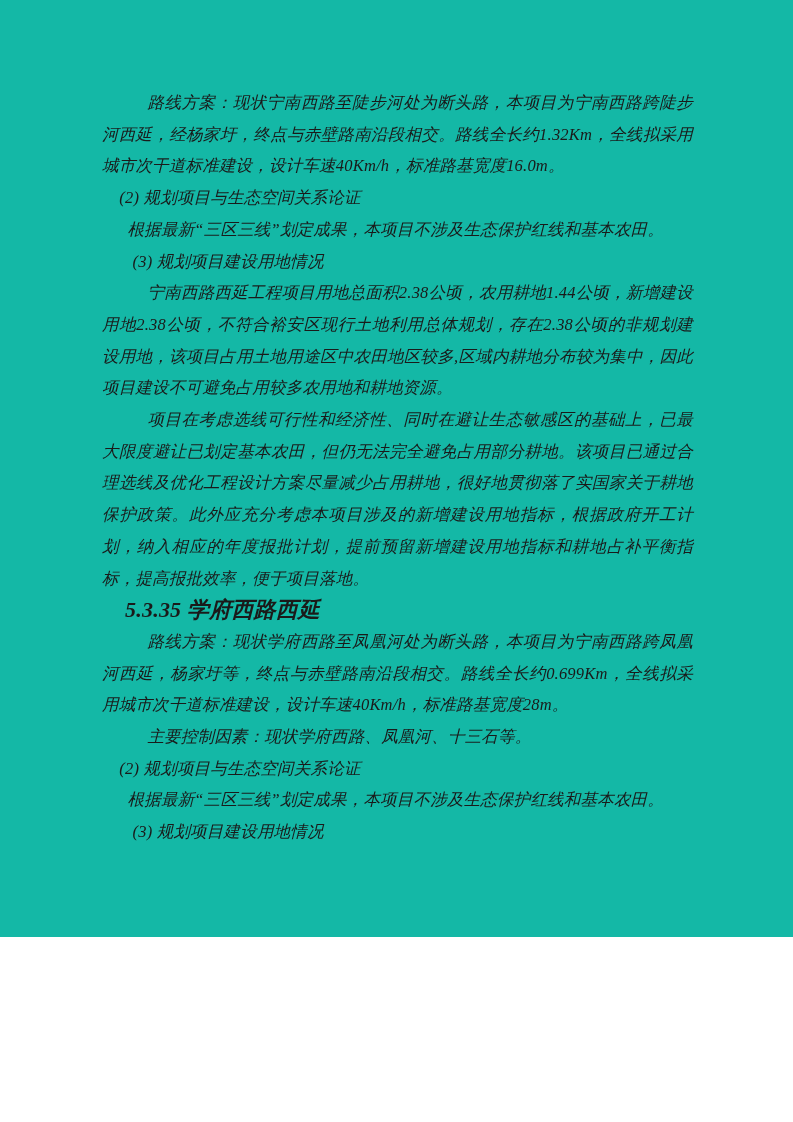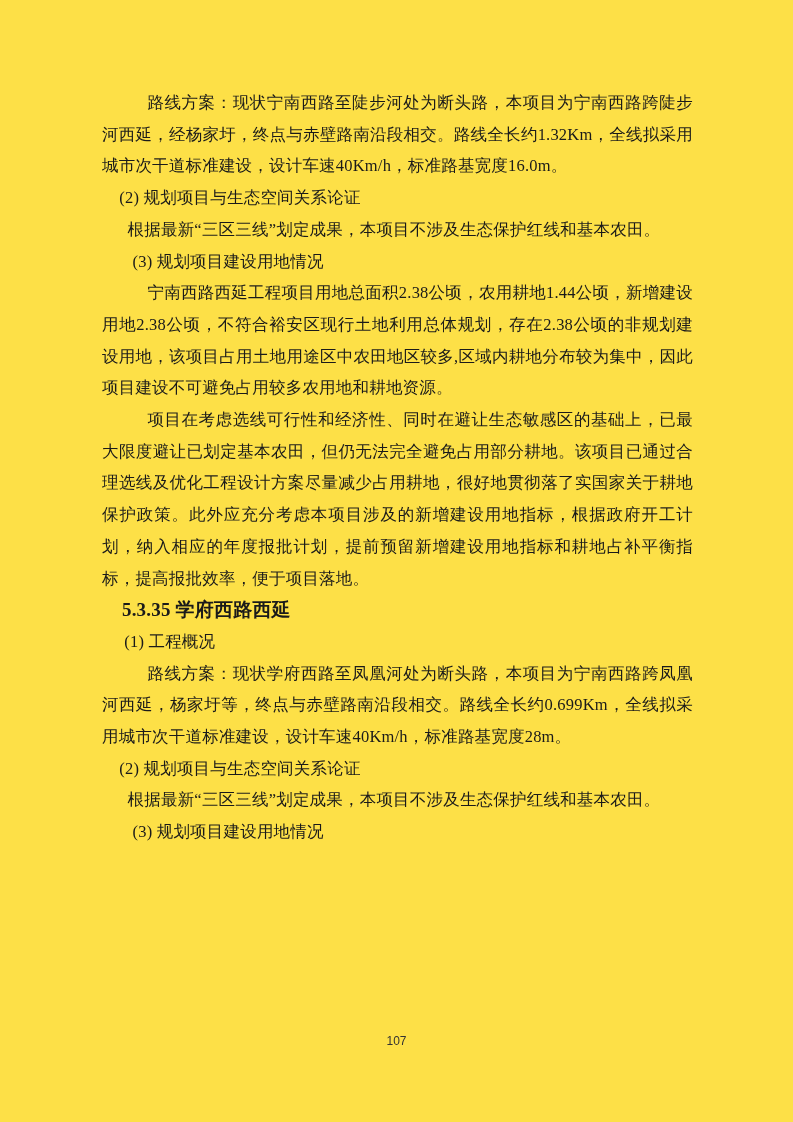--- a/index.html
+++ b/index.html
@@ -3,42 +3,43 @@
 <meta charset="utf-8">
 <style>
   html, body {
     margin: 0;
     padding: 0;
     background: #ffffff;
   }
   .page {
     position: relative;
     width: 793px;
-    height: 1122px;
-    background: #fde047;
+    height: 937px;
+    background: #14b8a6;
     overflow: hidden;
     font-family: "Liberation Serif", "DejaVu Serif", serif;
     color: #1a1a1a;
+    font-style: italic;
   }
   .content {
     position: absolute;
     left: 102px;
     top: 87px;
     width: 591px;
     font-size: 16.5px;
     line-height: 31.7px;
     text-align: justify;
     letter-spacing: 0.2px;
   }
   .content p, .content h3 {
     margin: 0;
     padding: 0;
   }
   .content h3 {
-    font-size: 19px;
+    font-size: 22px;
     font-weight: bold;
     text-indent: 1.05em;
     line-height: 31.7px;
   }
   .ind-para   { text-indent: 2.75em; }  
   .ind-item1  { text-indent: 1.35em; }  
   .ind-item2  { text-indent: 1.05em; }  
   .ind-genju  { text-indent: 1.55em; }  
   .ind-item3  { text-indent: 1.85em; }  
   .mt-14 { margin-top: 14px; }
@@ -69,24 +70,24 @@
     <p class="ind-genju">根据最新“三区三线”划定成果，本项目不涉及生态保护红线和基本农田。</p>
 
     <p class="ind-item3 mt-10">(3) 规划项目建设用地情况</p>
 
     <p class="ind-para mt-10">宁南西路西延工程项目用地总面积2.38公顷，农用耕地1.44公顷，新增建设用地2.38公顷，不符合裕安区现行土地利用总体规划，存在2.38公顷的非规划建设用地，该项目占用土地用途区中农田地区较多,区域内耕地分布较为集中，因此项目建设不可避免占用较多农用地和耕地资源。</p>
 
     <p class="ind-para">项目在考虑选线可行性和经济性、同时在避让生态敏感区的基础上，已最大限度避让已划定基本农田，但仍无法完全避免占用部分耕地。该项目已通过合理选线及优化工程设计方案尽量减少占用耕地，很好地贯彻落了实国家关于耕地保护政策。此外应充分考虑本项目涉及的新增建设用地指标，根据政府开工计划，纳入相应的年度报批计划，提前预留新增建设用地指标和耕地占补平衡指标，提高报批效率，便于项目落地。</p>
 
     <h3>5.3.35 学府西路西延</h3>
 
-    <p class="ind-item1">(1) 工程概况</p>
 
     <p class="ind-para">路线方案：现状学府西路至凤凰河处为断头路，本项目为宁南西路跨凤凰河西延，杨家圩等，终点与赤壁路南沿段相交。路线全长约0.699Km，全线拟采用城市次干道标准建设，设计车速40Km/h，标准路基宽度28m。</p>
 
+    <p class="ind-para">主要控制因素：现状学府西路、凤凰河、十三石等。</p>
 
     <p class="ind-item2">(2) 规划项目与生态空间关系论证</p>
 
     <p class="ind-genju">根据最新“三区三线”划定成果，本项目不涉及生态保护红线和基本农田。</p>
 
     <p class="ind-item3 mt-8">(3) 规划项目建设用地情况</p>
 
 
   </div>
 

